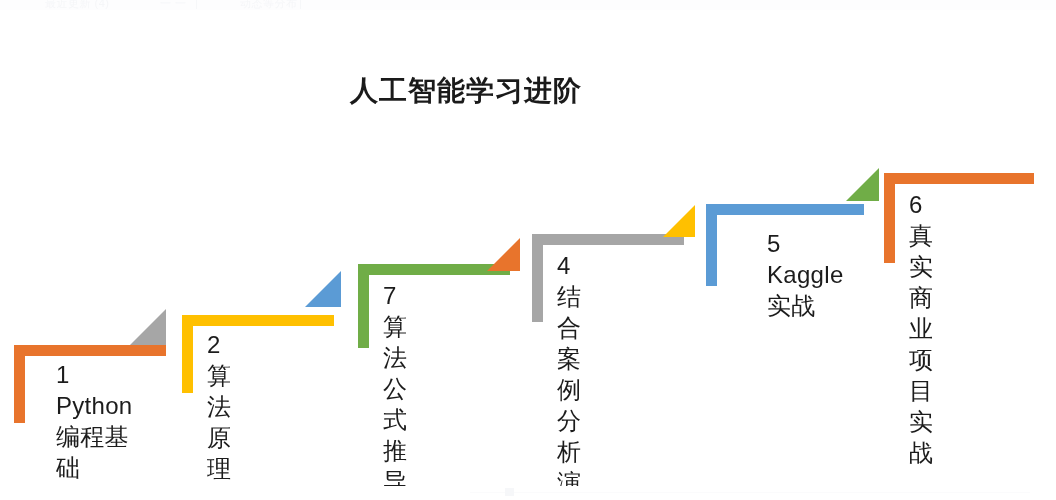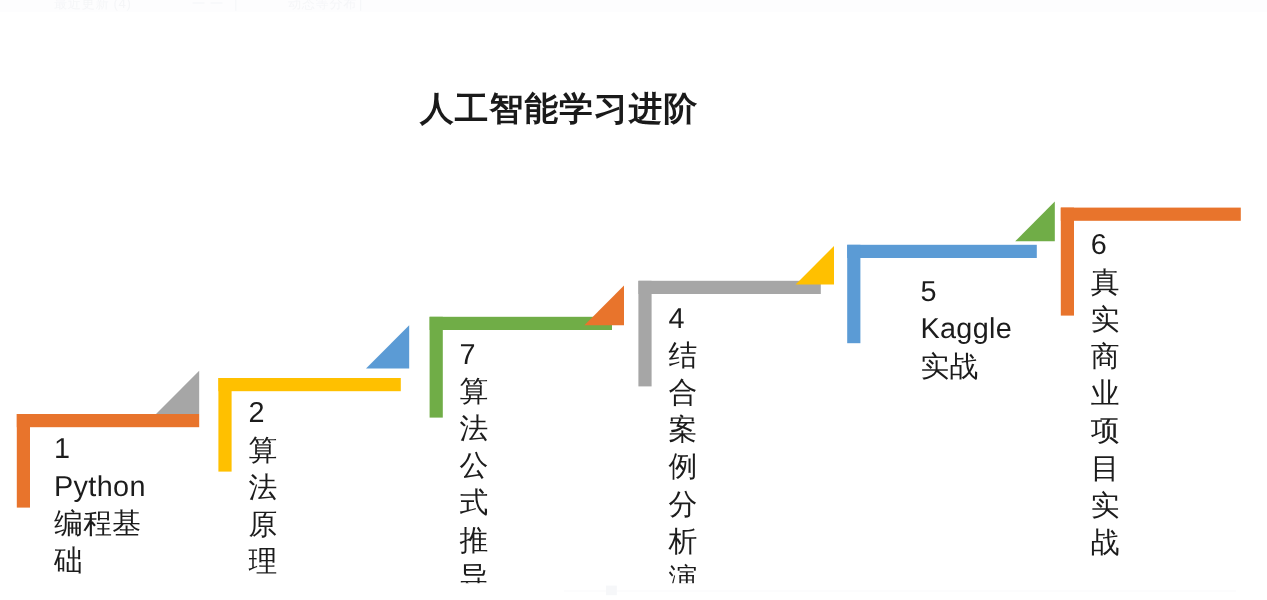--- a/index.html
+++ b/index.html
@@ -153,21 +153,21 @@
   </div>
 
   <div class="title">人工智能学习进阶</div>
 
   <div id="steps-layer">
       <div class="step" style="left: 14px; top: 345px;">
         <div class="bracket">
           <div class="hbar" style="width: 152px; background: rgb(232, 116, 44);"></div>
           <div class="vbar" style="height: 78px; background: rgb(232, 116, 44);"></div>
         </div>
-        <div class="step-label" style="left: 31px; top: 14px;">1 Python
+        <div class="step-label" style="left: 42px; top: 14px;">1 Python
 编程基础</div>
       </div>
       <div class="step" style="left: 182px; top: 315px;">
         <div class="bracket">
           <div class="hbar" style="width: 152px; background: rgb(255, 192, 0);"></div>
           <div class="vbar" style="height: 78px; background: rgb(255, 192, 0);"></div>
         </div>
         <div class="step-label" style="left: 25px; top: 14px;">2 算法原
 理讲解</div>
       </div>

